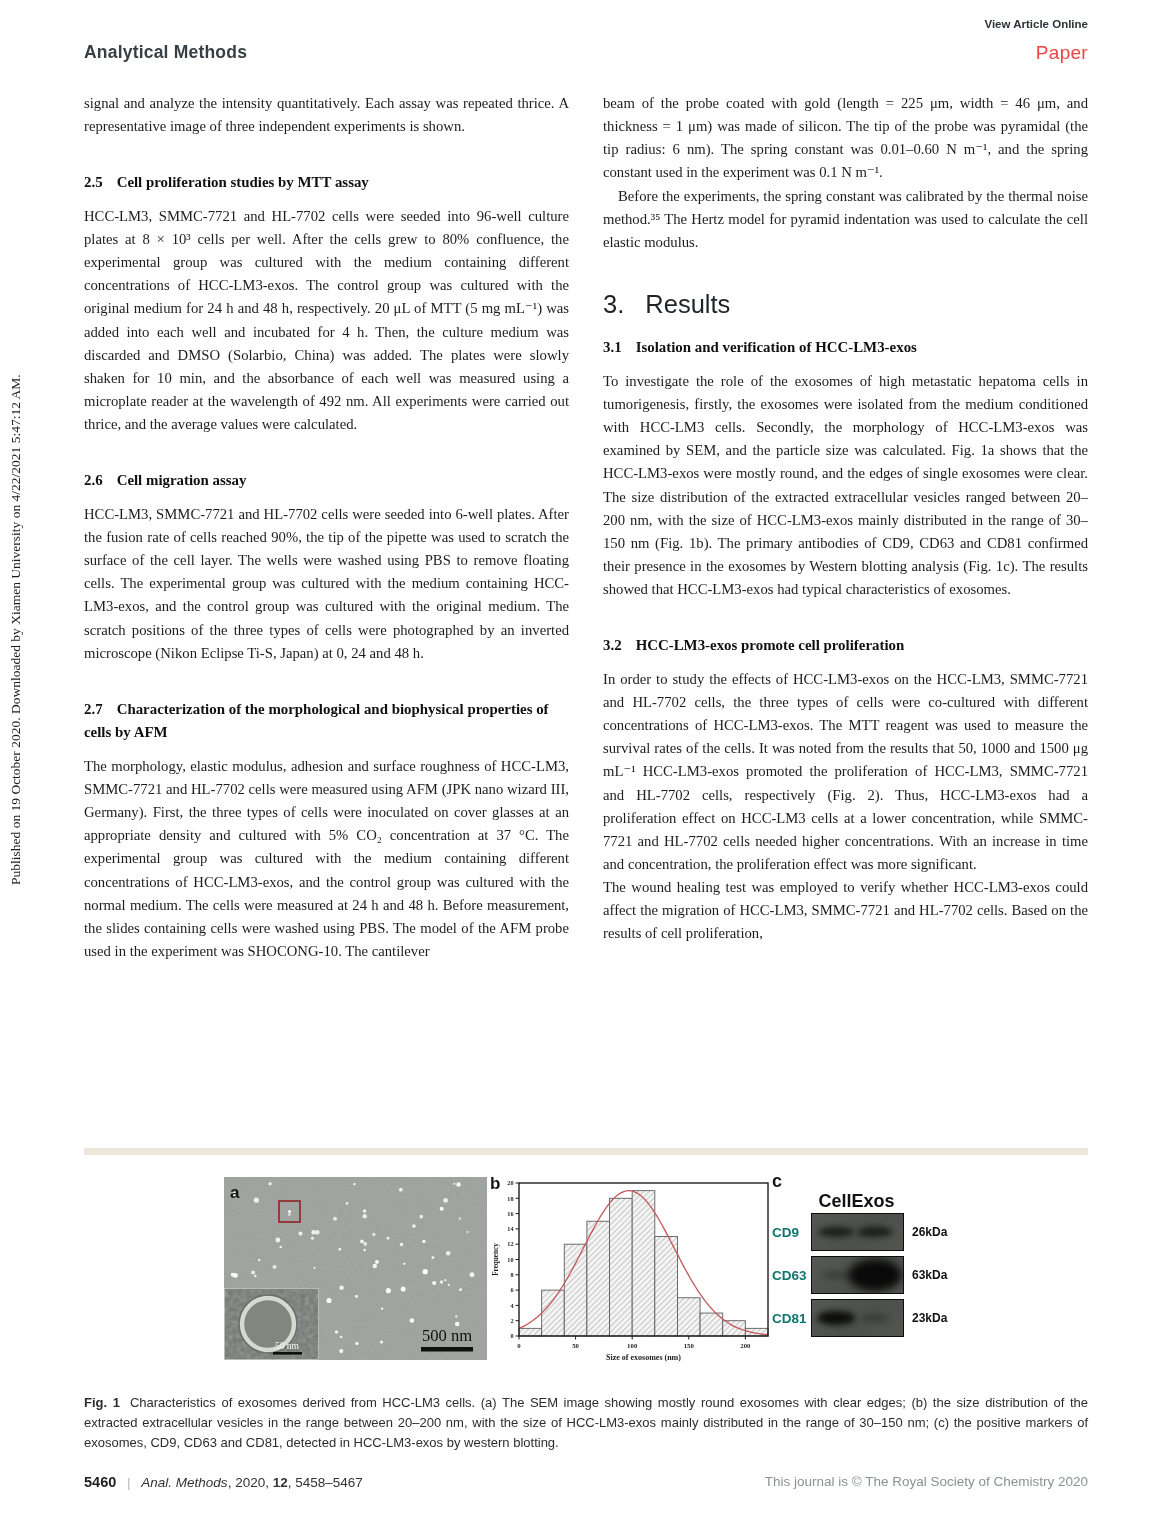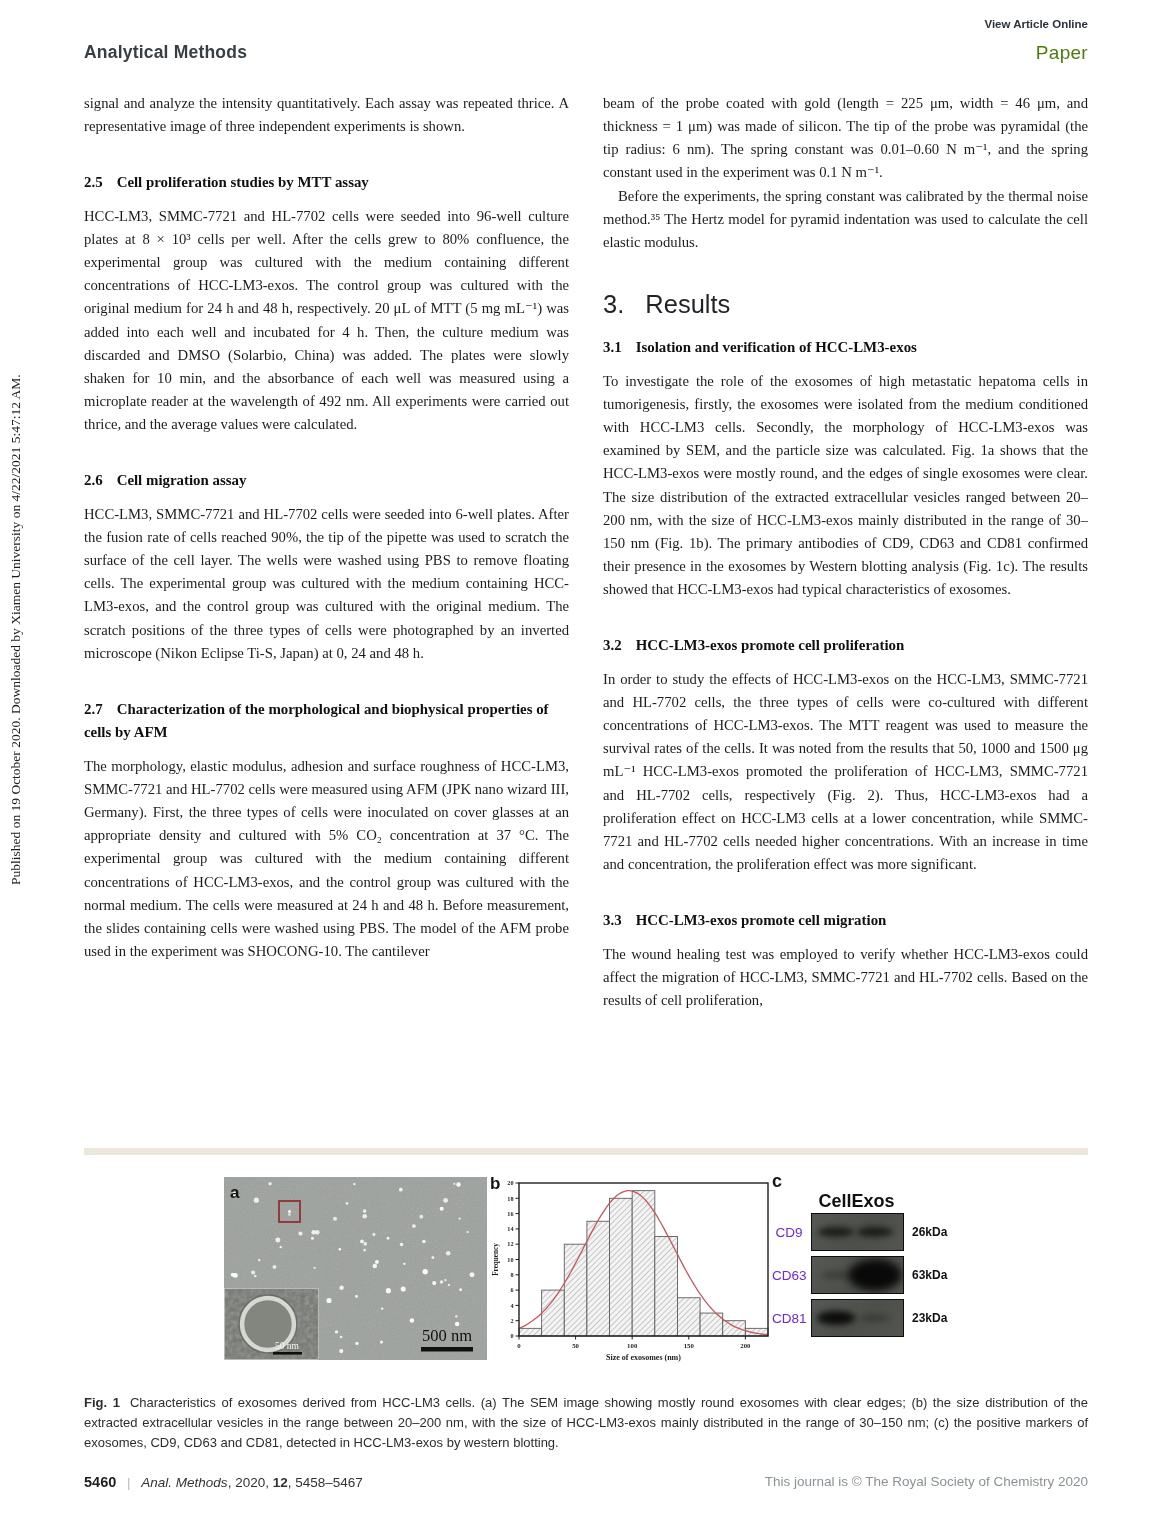--- a/index.html
+++ b/index.html
@@ -13,21 +13,21 @@
     writing-mode:vertical-rl; transform:rotate(180deg);
     font-family:"Liberation Serif","DejaVu Serif",serif; font-size:13.5px; color:#1a1a1a;
     white-space:nowrap; text-align:center; }
 
   
   .voa-row { position:absolute; top:18px; right:0; font-family:"Liberation Sans","DejaVu Sans",sans-serif;
     font-size:11.5px; font-weight:bold; color:#2b3238; }
   .journal-row { position:absolute; top:42px; left:0; right:0; display:flex; justify-content:space-between; align-items:flex-start;
     font-family:"Liberation Sans","DejaVu Sans",sans-serif; }
   .journal-title { font-size:17.5px; font-weight:bold; color:#383f44; letter-spacing:0.2px; }
-  .article-type { font-size:19px; color:#4d7c0f; letter-spacing:0.3px; }
+  .article-type { font-size:19px; color:#ef4444; letter-spacing:0.3px; }
 
   
   .columns { position:absolute; top:92px; left:0; right:0; height:1042px; overflow:hidden;
     display:flex; gap:34px; }
   .col { width:491px; font-size:14.7px; line-height:1.575; text-align:justify; }
   .col p { margin:0; }
   .col p.indent { text-indent:15px; }
   .sec-head { font-weight:bold; font-size:14.9px; color:#101010; margin:33px 0 10px; text-align:left; }
   .sec-head .h-num { margin-right:14px; }
   .big-head { font-family:"Liberation Sans","DejaVu Sans",sans-serif; font-weight:normal;
@@ -46,21 +46,21 @@
     font-family:"Liberation Sans","DejaVu Sans",sans-serif; }
 
   .panel-label-c { position:absolute; left:0; top:-2px; font-size:18px; font-weight:bold; color:#161616; }
   .lane-headers { position:absolute; top:18px; left:0; width:100%; height:18px; }
   .lane-h { position:absolute; transform:translateX(-50%); font-size:18px; font-weight:bold; color:#111; }
   .lane-h.cell { left:63px; }
   .lane-h.exos { left:101px; }
   #blot-rows { position:absolute; top:40px; left:0; width:100%; }
   .blot-row { position:relative; height:38px; margin-bottom:5px; }
   .blot-marker { position:absolute; right:286px; left:0; top:50%; transform:translateY(-50%);
-    text-align:center; width:34px; font-size:13.5px; font-weight:normal; color:#6d28d9; }
+    text-align:left; width:34px; font-size:13.5px; font-weight:bold; color:#0f766e; }
   .blot-box { position:absolute; left:39px; top:0; width:93px; height:38px;
     background:linear-gradient(135deg,#555853 0%,#4c4f4a 55%,#53564f 100%);
     border:1.6px solid #0d0d0d; overflow:hidden; }
   .blot-kda { position:absolute; left:140px; top:50%; transform:translateY(-50%);
     font-size:12px; font-weight:bold; color:#111; }
   .band { position:absolute; top:50%; border-radius:50%; background:#070707;
     transform:translate(-50%,-50%); filter:blur(3px); }
   .band.lane-cell { left:24px; }
   .band.lane-exos { left:63px; }
   .band-strong { width:38px; height:14px; opacity:0.93; }
@@ -132,23 +132,20 @@
         <h3 class="sec-head first-sub">
           <span class="h-num">3.1</span><span>Isolation and verification of HCC-LM3-exos</span>
         </h3>
         <p>To investigate the role of the exosomes of high metastatic hepatoma cells in tumorigenesis, firstly, the exosomes were isolated from the medium conditioned with HCC-LM3 cells. Secondly, the morphology of HCC-LM3-exos was examined by SEM, and the particle size was calculated. Fig. 1a shows that the HCC-LM3-exos were mostly round, and the edges of single exosomes were clear. The size distribution of the extracted extracellular vesicles ranged between 20–200 nm, with the size of HCC-LM3-exos mainly distributed in the range of 30–150 nm (Fig. 1b). The primary antibodies of CD9, CD63 and CD81 confirmed their presence in the exosomes by Western blotting analysis (Fig. 1c). The results showed that HCC-LM3-exos had typical characteristics of exosomes.</p>
 
         <h3 class="sec-head">
           <span class="h-num">3.2</span><span>HCC-LM3-exos promote cell proliferation</span>
         </h3>
         <p>In order to study the effects of HCC-LM3-exos on the HCC-LM3, SMMC-7721 and HL-7702 cells, the three types of cells were co-cultured with different concentrations of HCC-LM3-exos. The MTT reagent was used to measure the survival rates of the cells. It was noted from the results that 50, 1000 and 1500 μg mL⁻¹ HCC-LM3-exos promoted the proliferation of HCC-LM3, SMMC-7721 and HL-7702 cells, respectively (Fig. 2). Thus, HCC-LM3-exos had a proliferation effect on HCC-LM3 cells at a lower concentration, while SMMC-7721 and HL-7702 cells needed higher concentrations. With an increase in time and concentration, the proliferation effect was more significant.</p>
 
-        <h3 class="sec-head">
-          <span class="h-num">3.3</span><span>HCC-LM3-exos promote cell migration</span>
-        </h3>
         <p>The wound healing test was employed to verify whether HCC-LM3-exos could affect the migration of HCC-LM3, SMMC-7721 and HL-7702 cells. Based on the results of cell proliferation,</p>
       </div>
 
     </div>
 
     <div class="figure-block">
       <div class="sep-bar"></div>
 
       <div class="figure-panels">
 

